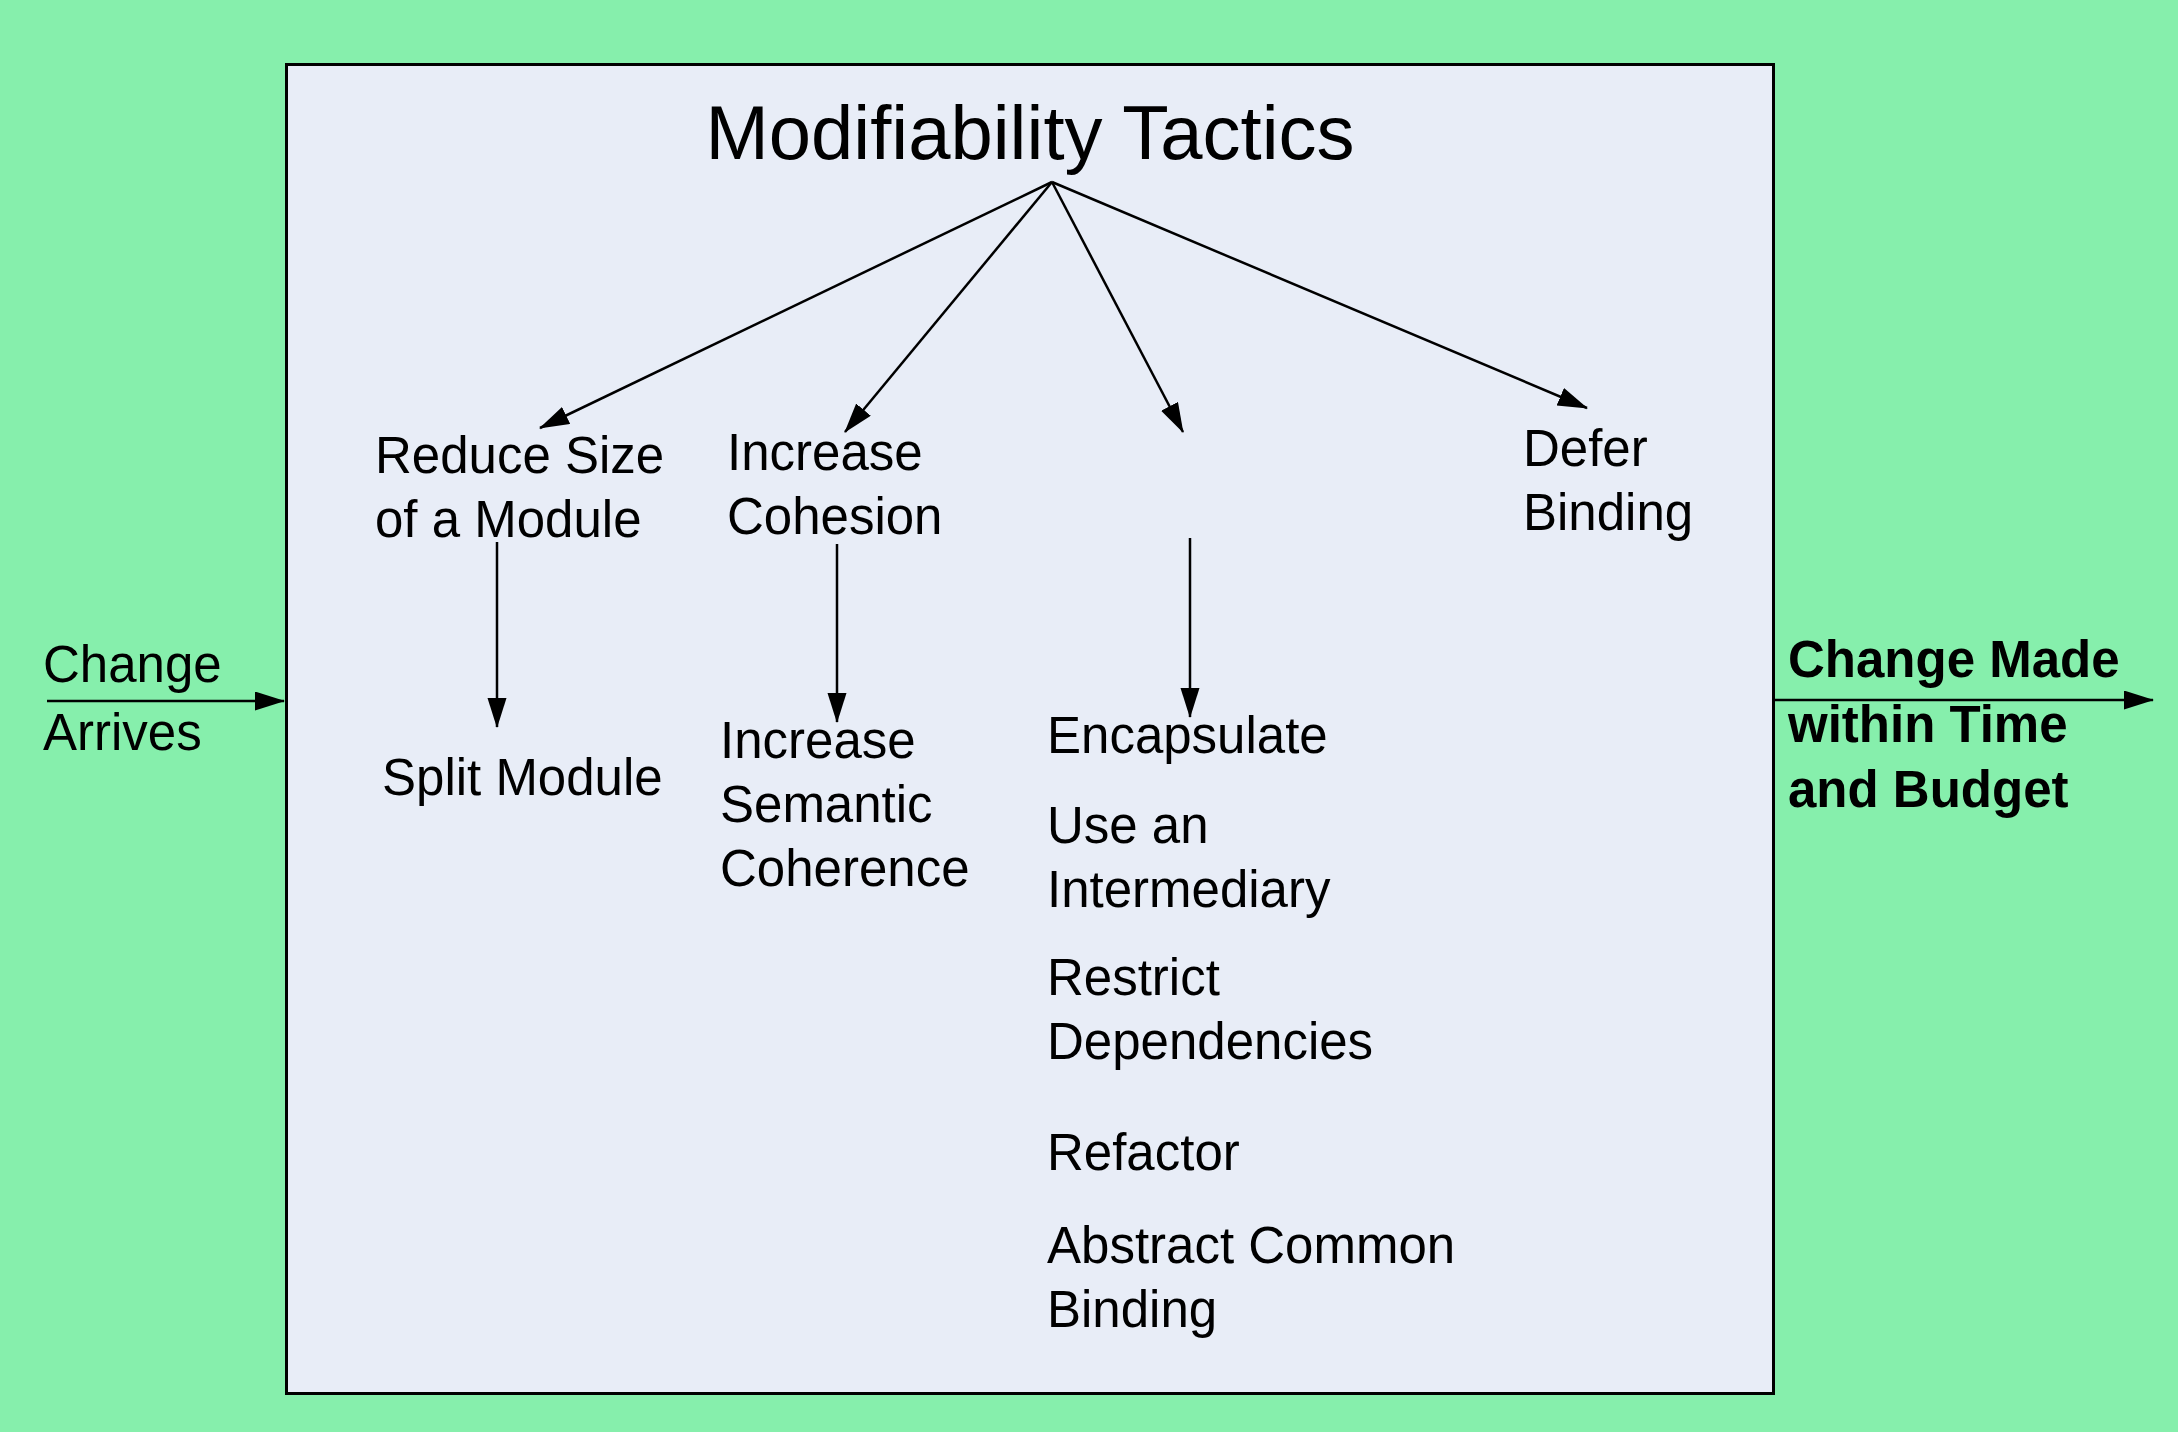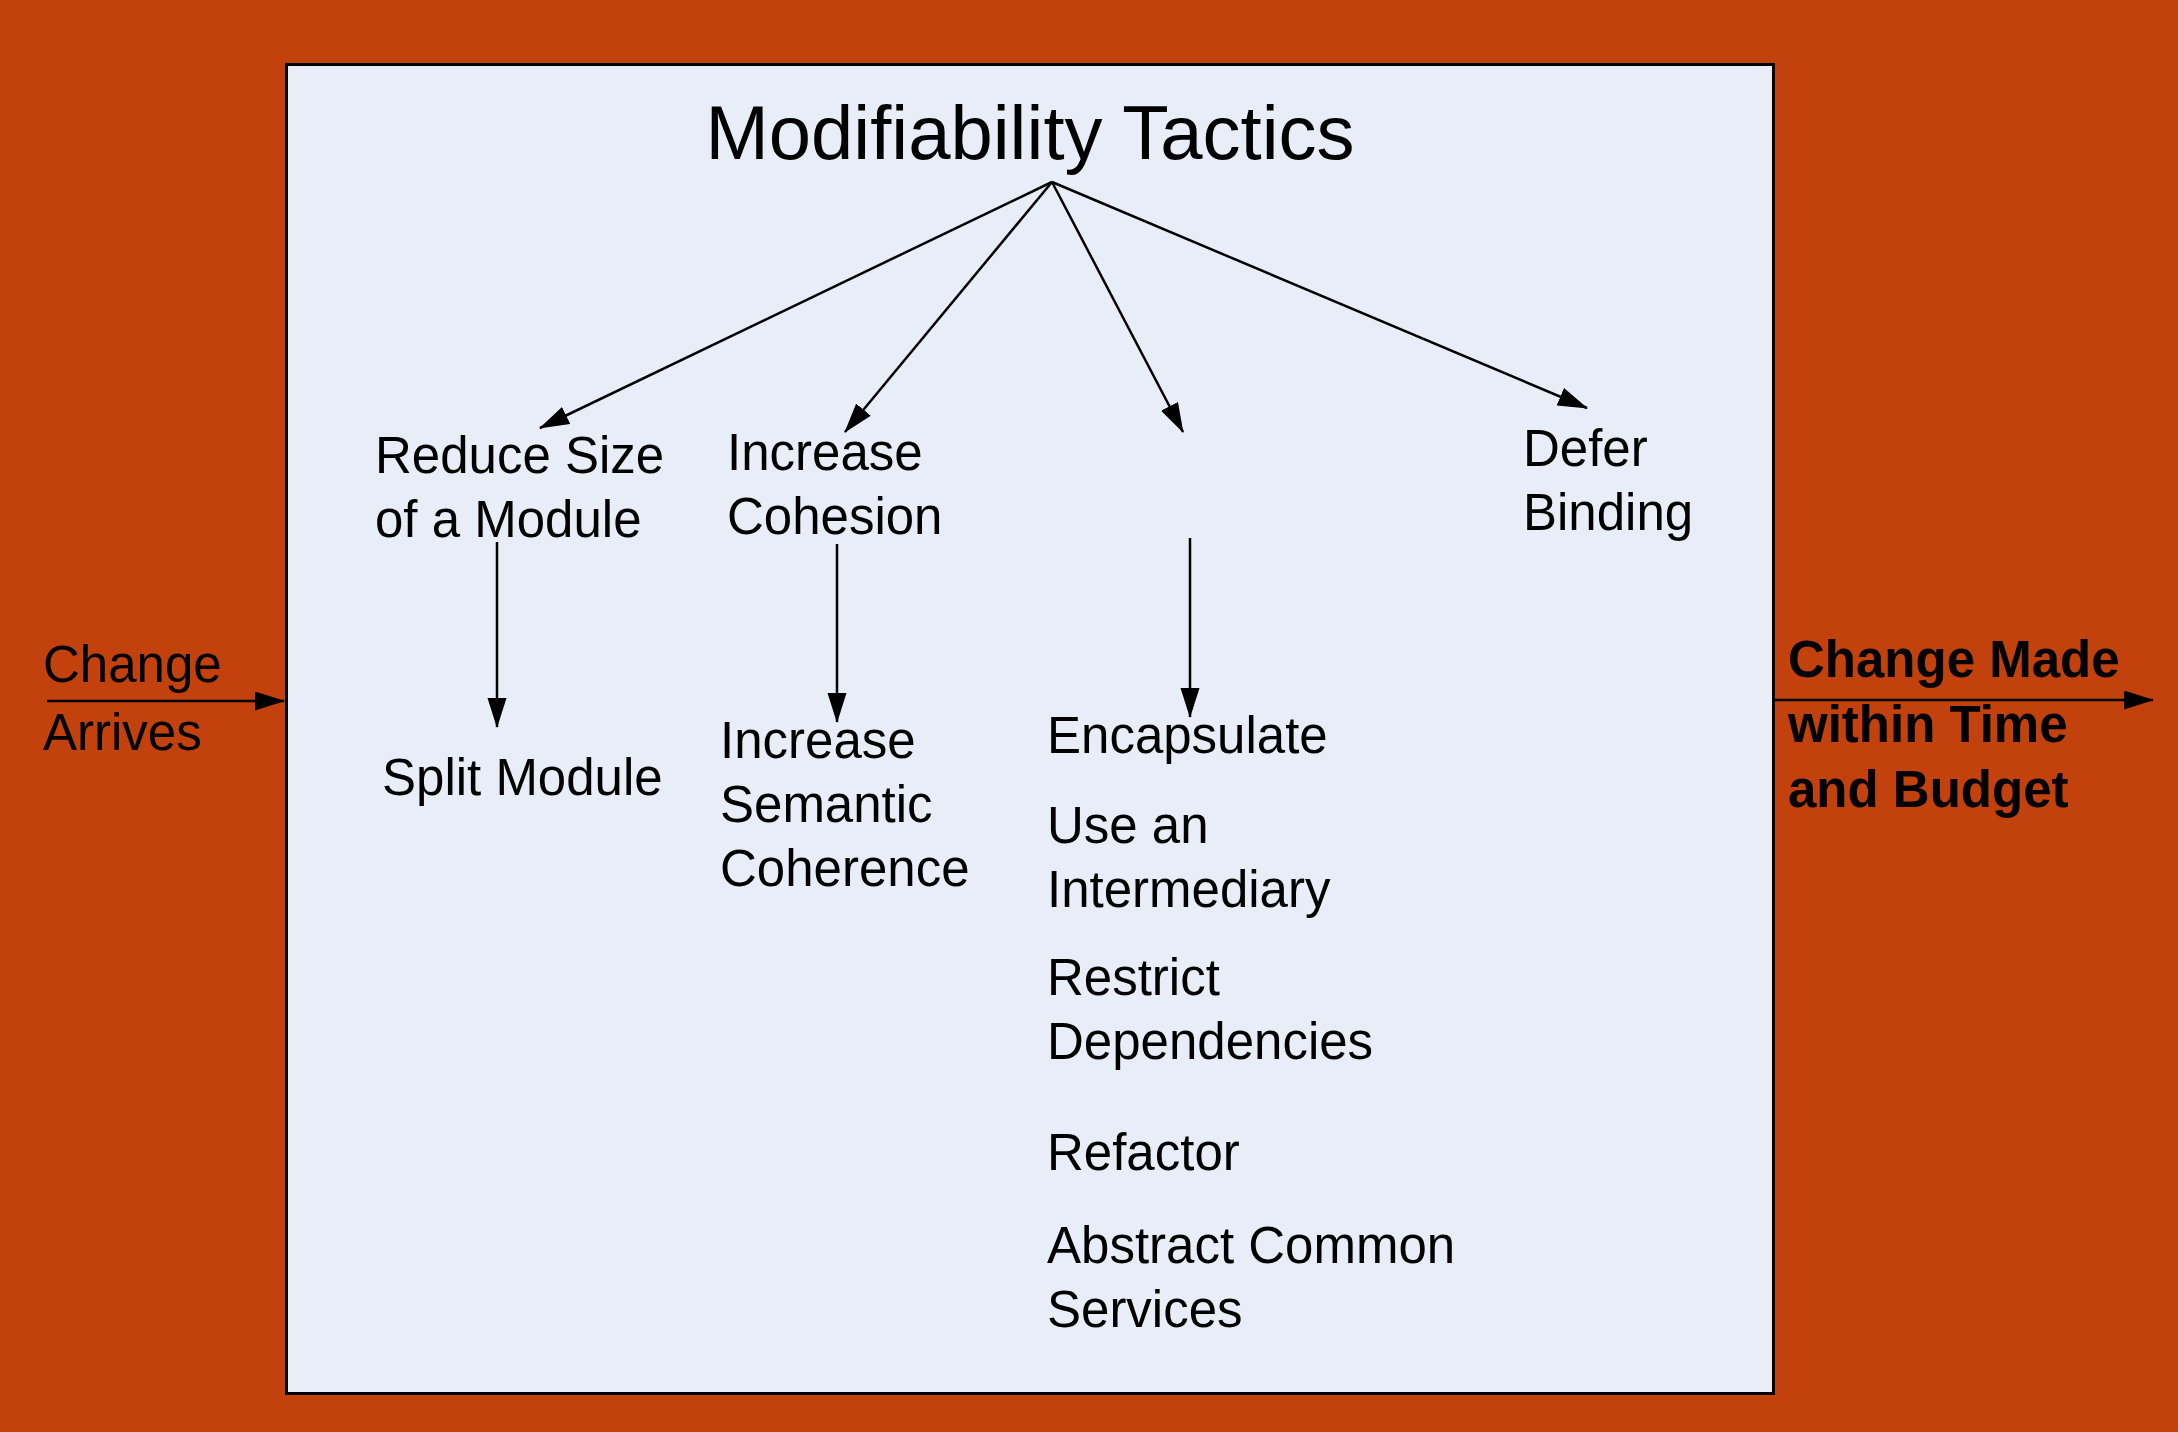--- a/index.html
+++ b/index.html
@@ -1,19 +1,19 @@
 <!DOCTYPE html>
 <html><head>
 <meta charset="utf-8">
 <style>
   html,body{margin:0;padding:0;background:#ffffff;}
   .canvas{
     position:relative;
     width:2178px;height:1432px;
-    background:#c2410c;
+    background:#86efac;
     font-family:"Liberation Sans", sans-serif;
     color:#000000;
     overflow:hidden;
   }
   .box{
     position:absolute;
     left:285px;top:63px;width:1490px;height:1332px;
     box-sizing:border-box;
     background:#e8edf7;
     border:3px solid #000000;
@@ -76,21 +76,21 @@
   <div class="txt" style="left:720px;top:709px;">Increase
 Semantic
 Coherence</div>
   <div class="txt" style="left:1047px;top:704px;">Encapsulate</div>
   <div class="txt" style="left:1047px;top:794px;">Use an
 Intermediary</div>
   <div class="txt" style="left:1047px;top:946px;">Restrict
 Dependencies</div>
   <div class="txt" style="left:1047px;top:1121px;text-align:center;">Refactor</div>
   <div class="txt" style="left:1047px;top:1214px;">Abstract Common
-Services</div>
+Binding</div>
 
   <div class="txt flow-label" style="left:43px;top:631px;line-height:68px;">Change
 Arrives</div>
   <div class="txt flow-label" style="left:1788px;top:627px;line-height:65px;font-weight:bold;">Change Made
 within Time
 and Budget</div>
 
 </div>
 
 </body></html>

